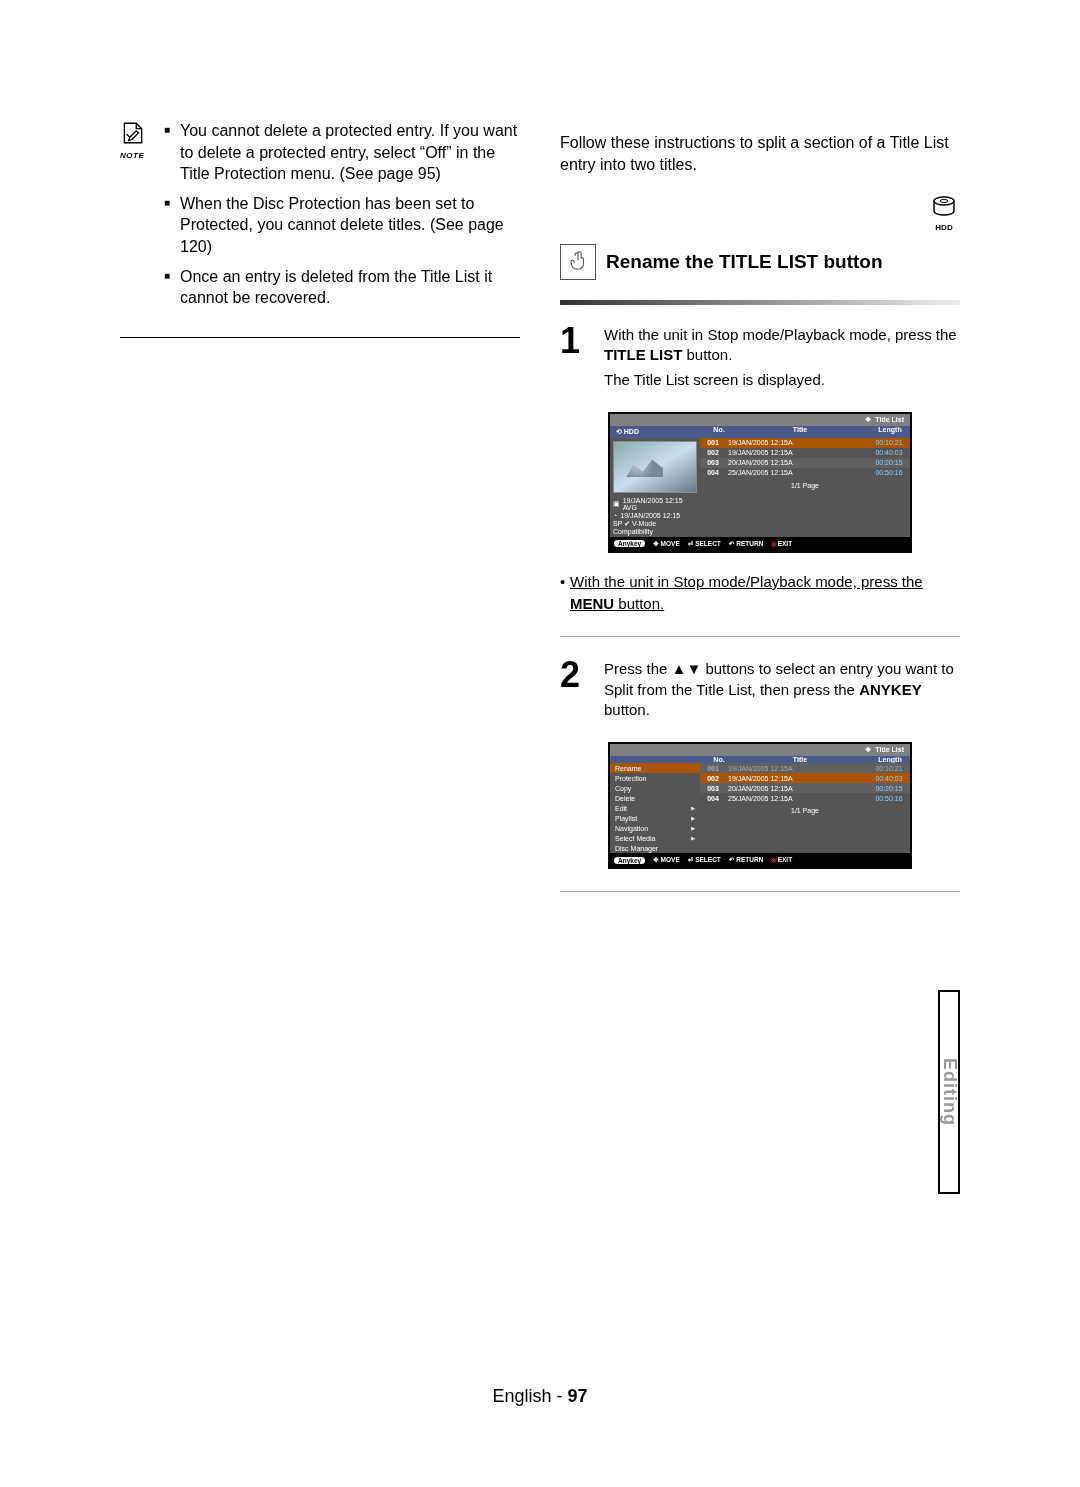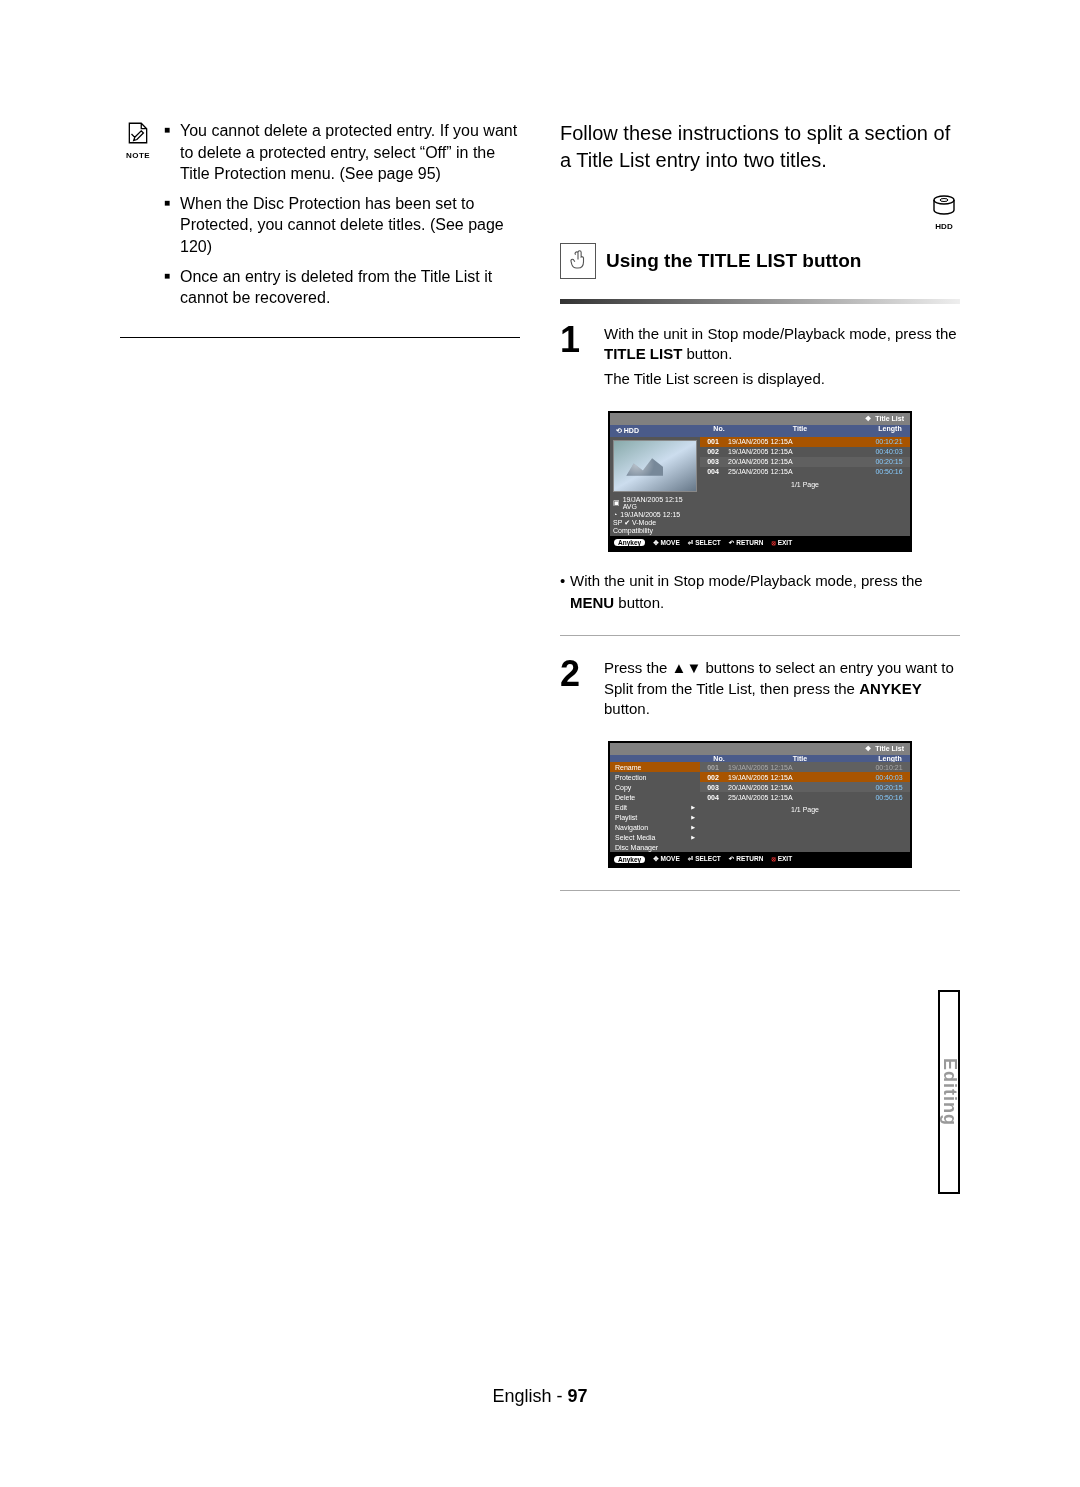--- a/index.html
+++ b/index.html
@@ -26,21 +26,21 @@
   }
 
   
   .note-block {
     display: flex;
     align-items: flex-start;
     gap: 8px;
   }
   .note-icon-wrap {
     width: 36px;
-    text-align: center;
+    font-style: italic;
   }
   .note-icon {
     font-size: 28px;
   }
   .note-label {
     font-size: 8px;
     font-weight: bold;
     letter-spacing: 0.5px;
     margin-top: -2px;
   }
@@ -78,23 +78,24 @@
     font-weight: bold;
     margin: 0 0 20px 0;
   }
   .section-head .bar {
     width: 8px;
     height: 22px;
     background: #363636;
     margin-right: 10px;
   }
   .intro {
-    font-size: 20px;
+    font-size: 16px;
     line-height: 1.35;
     margin-bottom: 20px;
+    margin-top: 12px;
   }
   .hdd-wrap {
     text-align: right;
     margin-bottom: 10px;
   }
   .hdd-icon {
     display: inline-block;
     width: 32px;
     height: 32px;
     text-align: center;
@@ -153,20 +154,21 @@
   .menu-sub-block {
     font-size: 15px;
     line-height: 1.45;
     margin: 8px 0 0 0;
   }
   .menu-sub-block .t { font-weight: bold; }
   .menu-sub-block ul {
     list-style: none;
     padding: 0;
     margin: 4px 0 0 0;
+    text-decoration: underline;
   }
   .menu-sub-block li {
     position: relative;
     padding-left: 10px;
     margin: 3px 0;
   }
   .menu-sub-block li::before {
     content: "•";
     position: absolute;
     left: 0;
@@ -366,21 +368,21 @@
           <span class="lbl">HDD</span>
         </div>
       </div>
 
       <div class="sub-head">
         <div class="sub-icon">
           <svg viewBox="0 0 20 28">
               <path fill="none" stroke="#555" stroke-width="1.4" d="M10 3 v9 M10 3 a2 2 0 0 1 4 0 v6 a2 2 0 0 1 3 1 v5 c0 5 -3 8 -7 8 h-2 c-3 0 -5 -2 -6 -5 l-1 -4 a2 2 0 0 1 3 -2 l2 3 M7 6 a2 2 0 0 1 3 -3"></path>
             </svg>
         </div>
-        <div class="sub-title">Using the TITLE LIST button</div>
+        <div class="sub-title">Rename the TITLE LIST button</div>
       </div>
 
       <hr class="grad-hr">
 
       <div class="step">
         <div class="num">1</div>
         <div class="body">
           <p>
             <span>With the unit in Stop mode/Playback mode, press the </span><span class="b">TITLE LIST</span><span> button.</span>
           </p>

